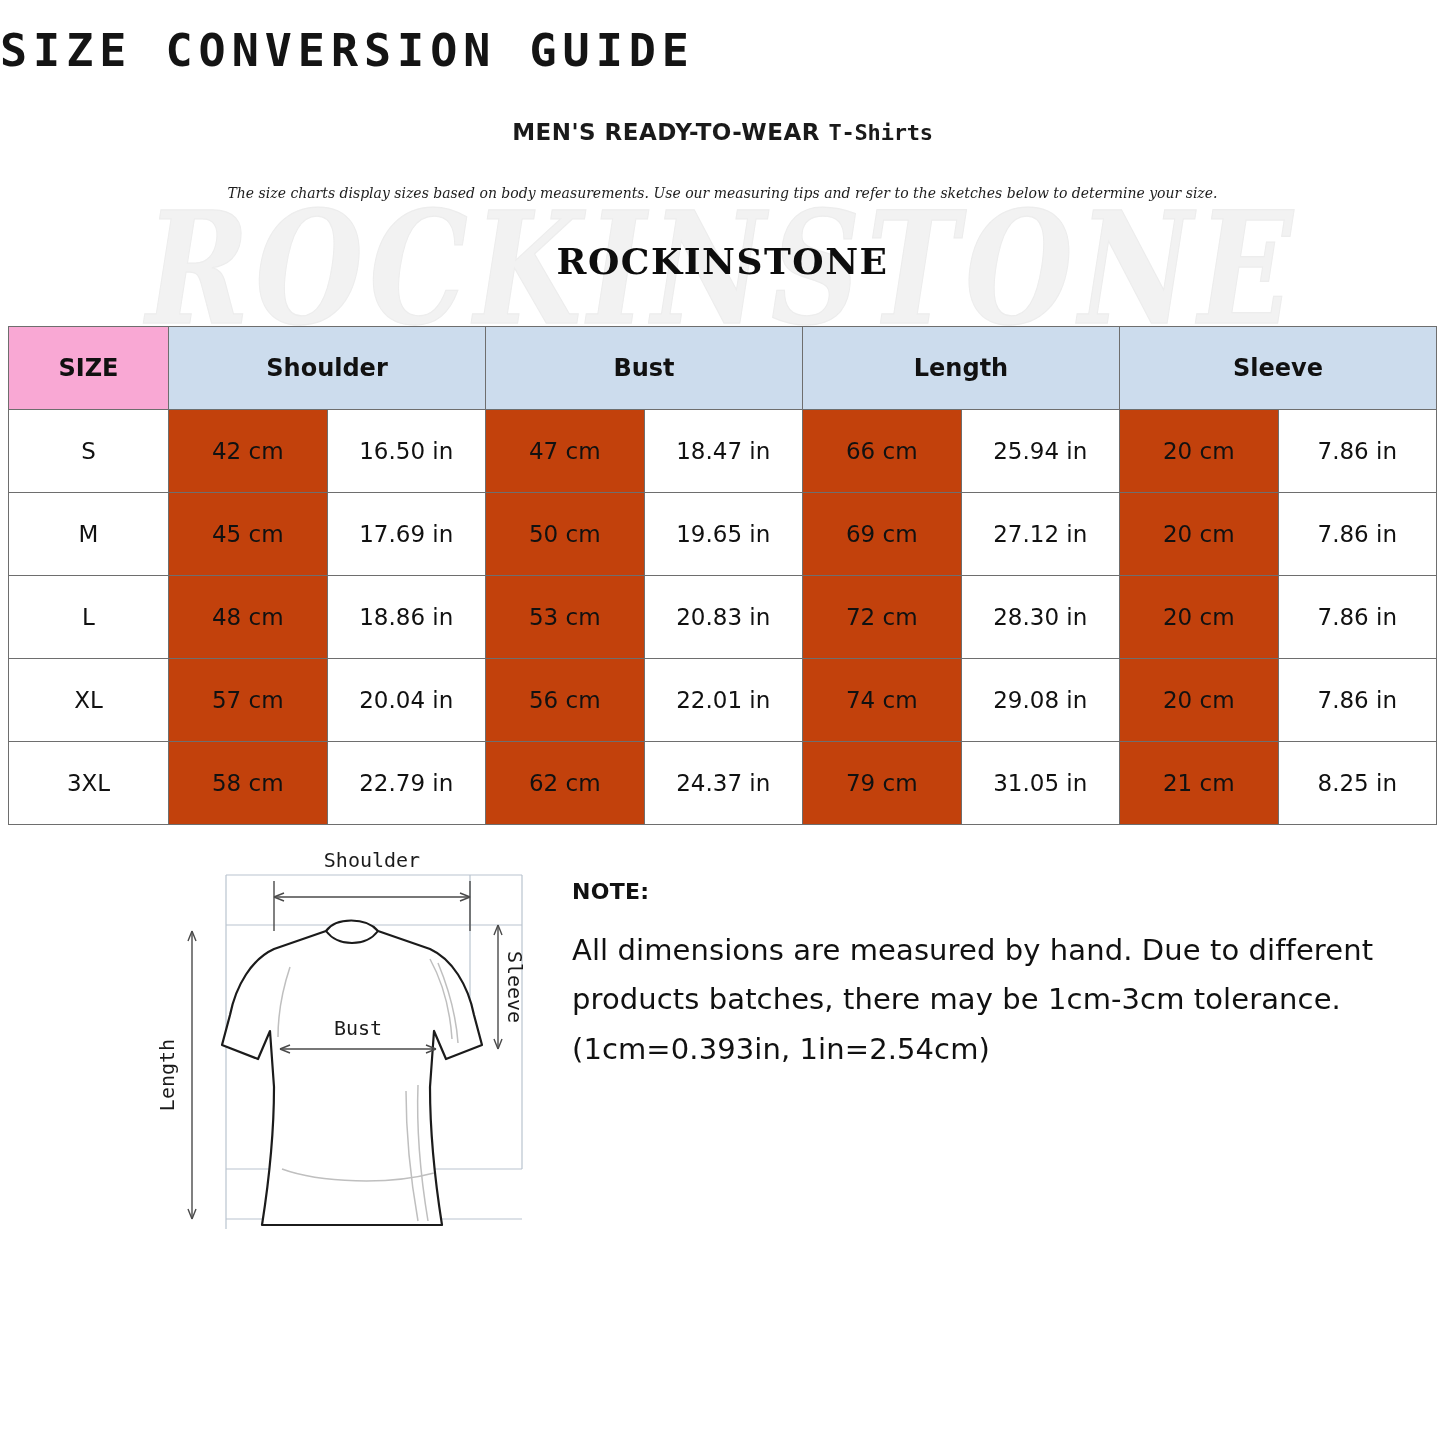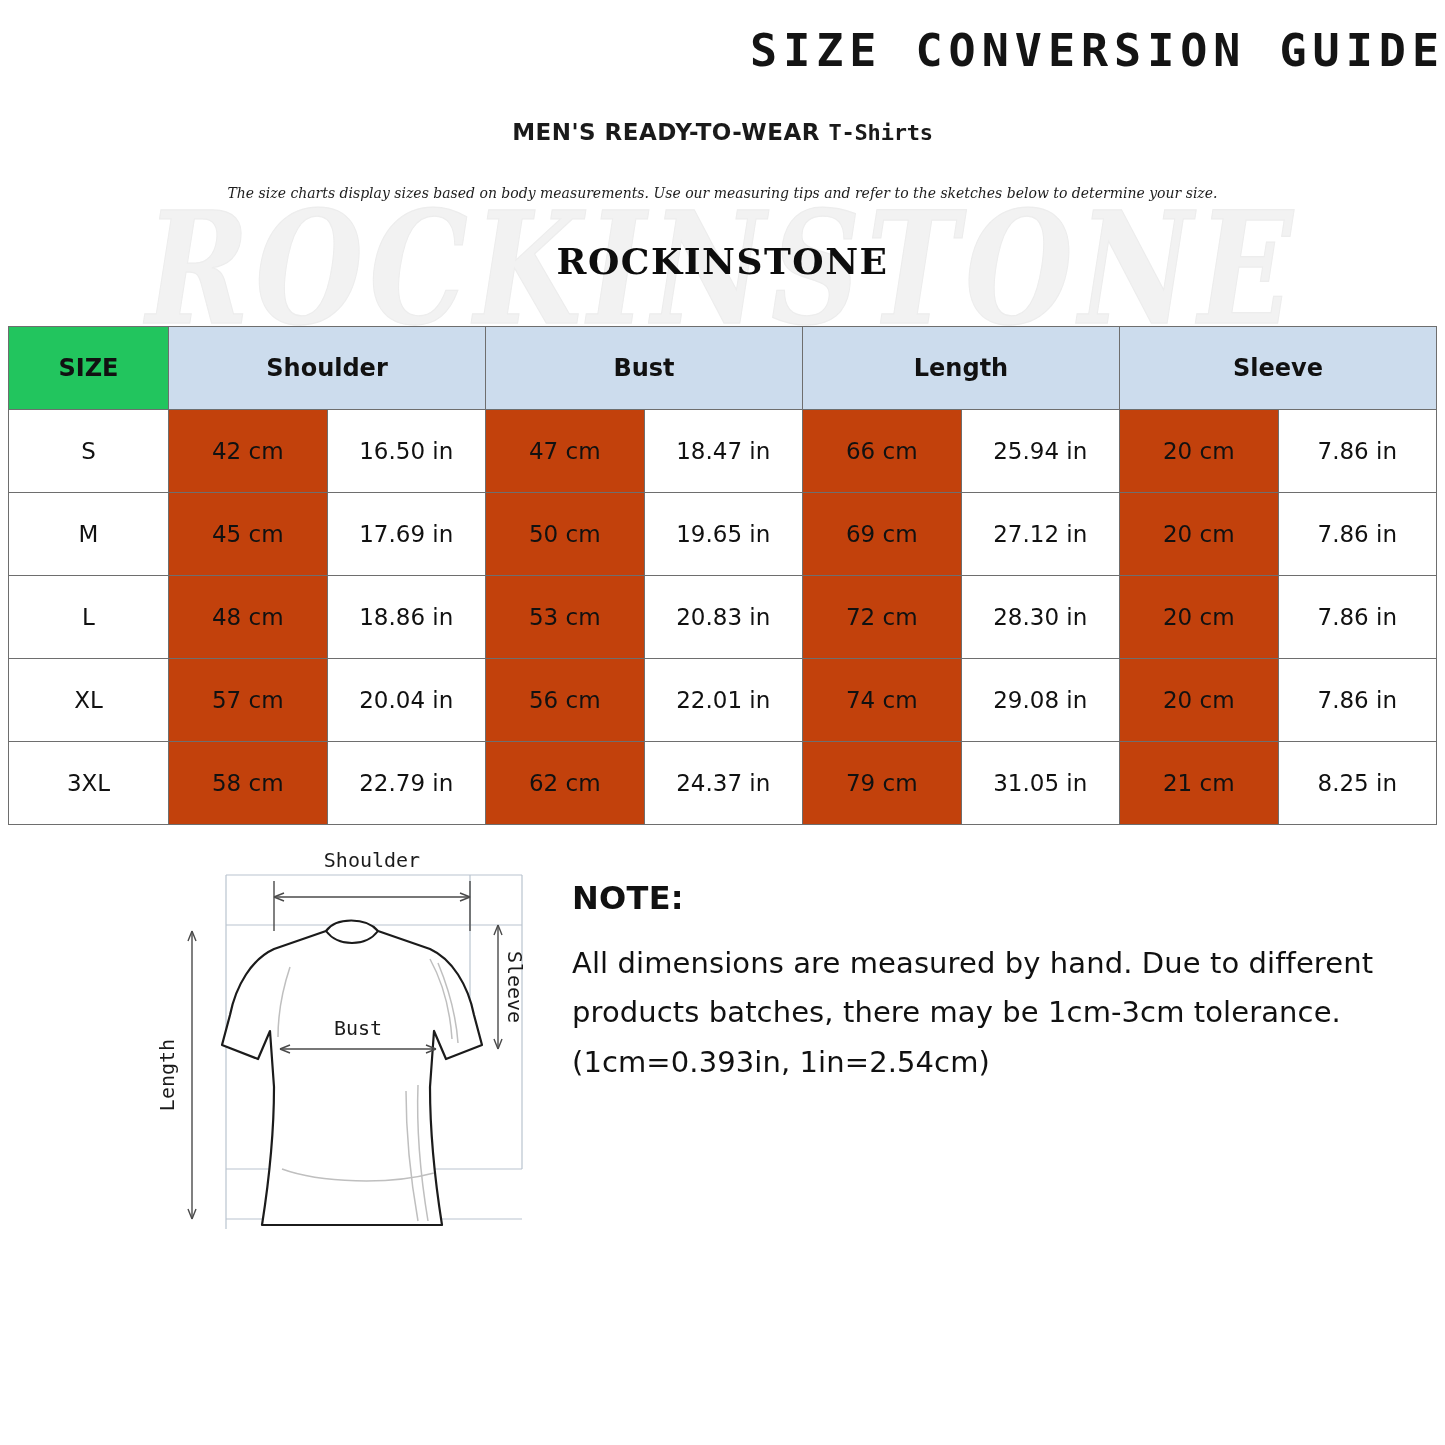--- a/index.html
+++ b/index.html
@@ -44,21 +44,21 @@
     z-index: 0;
   }
 
   
   .header {
     position: relative;
     z-index: 2;
     padding-top: 16px;
   }
   .main-title {
-    text-align: right;
+    text-align: left;
     font-family: "DejaVu Sans Mono", monospace;
     font-size: 45px;
     font-weight: bold;
     letter-spacing: 6px;
     color: #141414;
     margin: 0;
     padding-top: 8px;
   }
   .subtitle {
     text-align: center;
@@ -116,21 +116,21 @@
     padding: 0 2px;
   }
   table.size-table thead th {
     font-weight: bold;
     font-size: 24px;
   }
   .col-size { width: 155px; }
   .cell-tint { background: #c2410c; }
   .cell-white { background: #ffffff; }
   .hdr-tint { background: #ccdced; }
-  .hdr-white { background: #22c55e; }
+  .hdr-white { background: #f9a8d4; }
   td.unit-row, th.unit-row { font-size: 23px; }
   .sizecell { font-size: 24px; }
 
   
   .bottom {
     position: relative;
     z-index: 2;
     margin-top: 14px;
     display: flex;
     align-items: flex-start;
@@ -141,21 +141,21 @@
     margin-left: 130px;
     position: relative;
     flex: none;
   }
   .note {
     margin-left: 22px;
     margin-top: 40px;
     width: 840px;
   }
   .note-title {
-    font-size: 32px;
+    font-size: 22px;
     font-weight: bold;
     color: #111111;
     letter-spacing: 0.3px;
   }
   .note-body {
     margin-top: 22px;
     font-size: 29px;
     font-weight: normal;
     line-height: 1.72;
     color: #111111;

